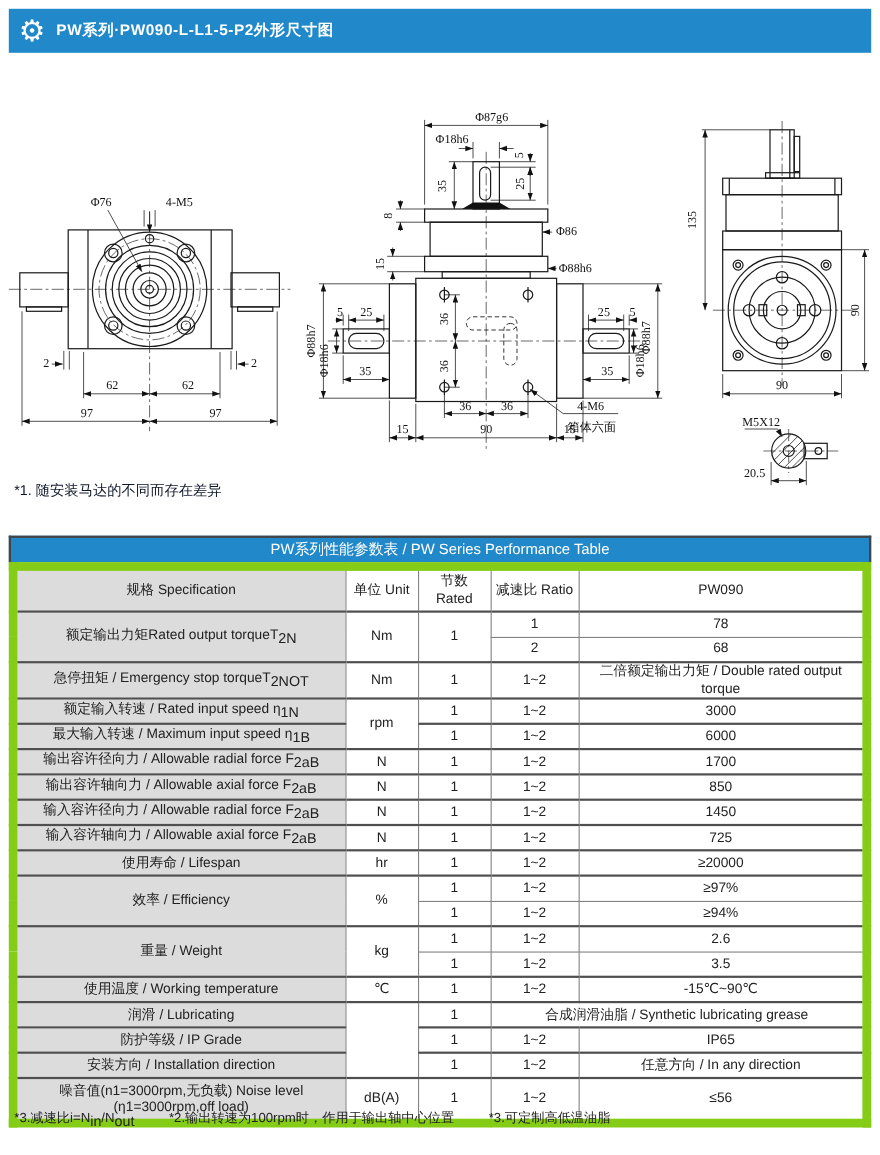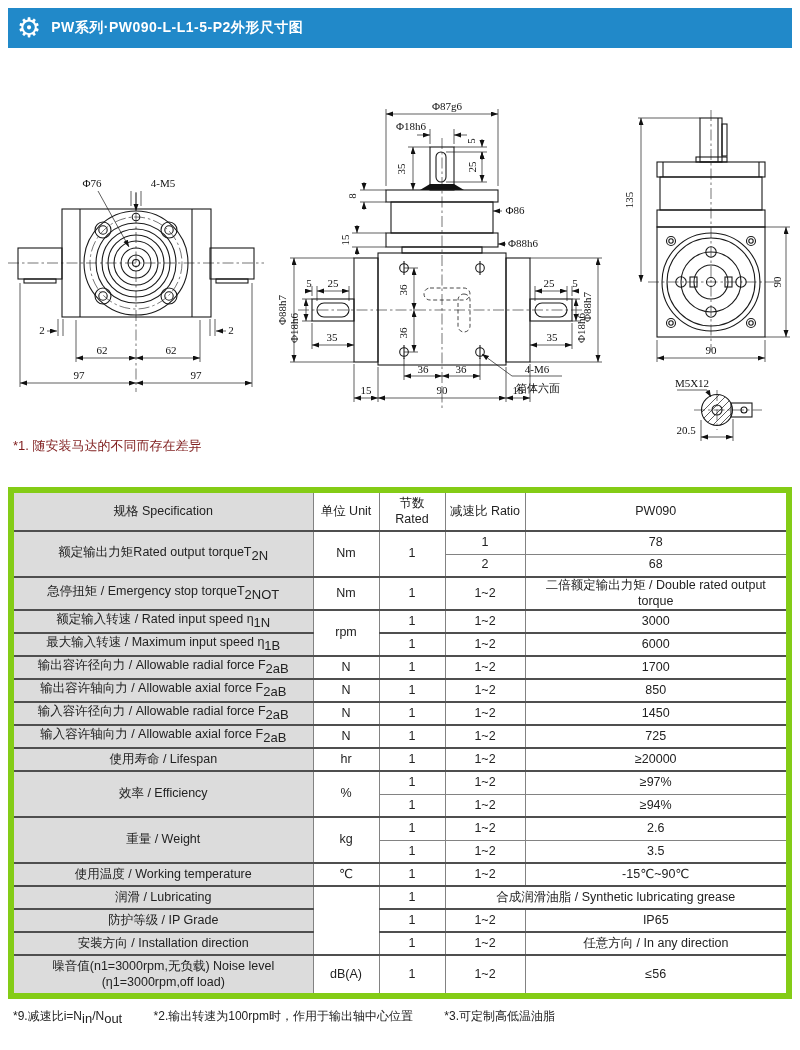--- a/index.html
+++ b/index.html
@@ -11,26 +11,26 @@
   .hdr .gear{color:#fff;font-size:27px;line-height:1;margin:0 10px 0 9px;}
   .hdr .ttl{color:#fff;font-size:14px;font-weight:bold;letter-spacing:.5px;}
   
   svg#drw{position:absolute;left:0;top:0;}
   .ln{fill:none;stroke:#1a1a1a;stroke-width:1.1;}
   .lt{fill:none;stroke:#1a1a1a;stroke-width:.7;}
   .cl{fill:none;stroke:#1a1a1a;stroke-width:.6;stroke-dasharray:11 3 2.5 3;}
   .hid{fill:none;stroke:#1a1a1a;stroke-width:.8;stroke-dasharray:4 2.6;}
   text.d{font-size:11px;fill:#111;text-anchor:middle;font-family:"Liberation Serif","DejaVu Serif",serif;}
   
-  .note1{position:absolute;left:13px;top:437px;font-size:13px;color:#7f1d1d;text-align:center;}
+  .note1{position:absolute;left:13px;top:437px;font-size:13px;color:#0f172a;text-align:center;}
   
   .twrap{position:absolute;left:8px;top:487px;width:784px;}
   .tbl-title{box-sizing:border-box;width:784px;height:24px;background:#2189c9;border:2px solid #444;
              border-bottom:none;color:#fff;font-size:13.5px;text-align:center;line-height:21px;}
-  table{border-collapse:collapse;width:784px;table-layout:fixed;border:6px solid #84cc16;}
+  table{border-collapse:collapse;width:784px;table-layout:fixed;border:8px solid #84cc16;}
   th,td{border:1px solid #828282;font-size:12.5px;font-weight:400;text-align:center;
         padding:0 3px;line-height:1.25;overflow:hidden;}
   thead tr{height:41px;}
   tbody tr{height:23px;}
   tbody tr.tall{height:41px;margin-left:15px;}
   .spec{background:#dcdcdc;}
   tr.maj>td,tr.maj>th{border-top:2px solid #4f4f4f;}
   sub{font-size:13px;}
   
   .fnote{position:absolute;left:13px;top:1008px;font-size:12px;color:#222;}
@@ -341,20 +341,21 @@
         <line class="lt" x1="733" y1="419" x2="733" y2="441"></line>
         <line class="lt" x1="701" y1="437" x2="733" y2="437" marker-start="url(#ar)" marker-end="url(#ar)"></line>
         <text class="d" x="686" y="434">20.5</text>
       </g>
     </g>
   </svg>
 
   <div class="note1">*1. 随安装马达的不同而存在差异</div>
 
   <div class="twrap">
+    <div class="tbl-title">PW系列性能参数表 / PW Series Performance Table</div>
     <table>
       <colgroup>
         <col style="width:302px">
           <col style="width:66px">
           <col style="width:66px">
           <col style="width:80px">
           <col>
       </colgroup>
       <thead>
         <tr>
@@ -489,18 +490,18 @@
           <td>dB(A)</td>
           <td>1</td>
           <td>1~2</td>
           <td>≤56</td>
         </tr>
       </tbody>
     </table>
   </div>
 
   <div class="fnote">
-    <span><span>*9.减速比i=N</span><sub>in</sub><span>/N</span><sub>out</sub></span>
+    <span><span>*3.减速比i=N</span><sub>in</sub><span>/N</span><sub>out</sub></span>
     <span class="gap">*2.输出转速为100rpm时，作用于输出轴中心位置</span>
     <span class="gap">*3.可定制高低温油脂</span>
   </div>
 
 </div>
 
 </body></html>

